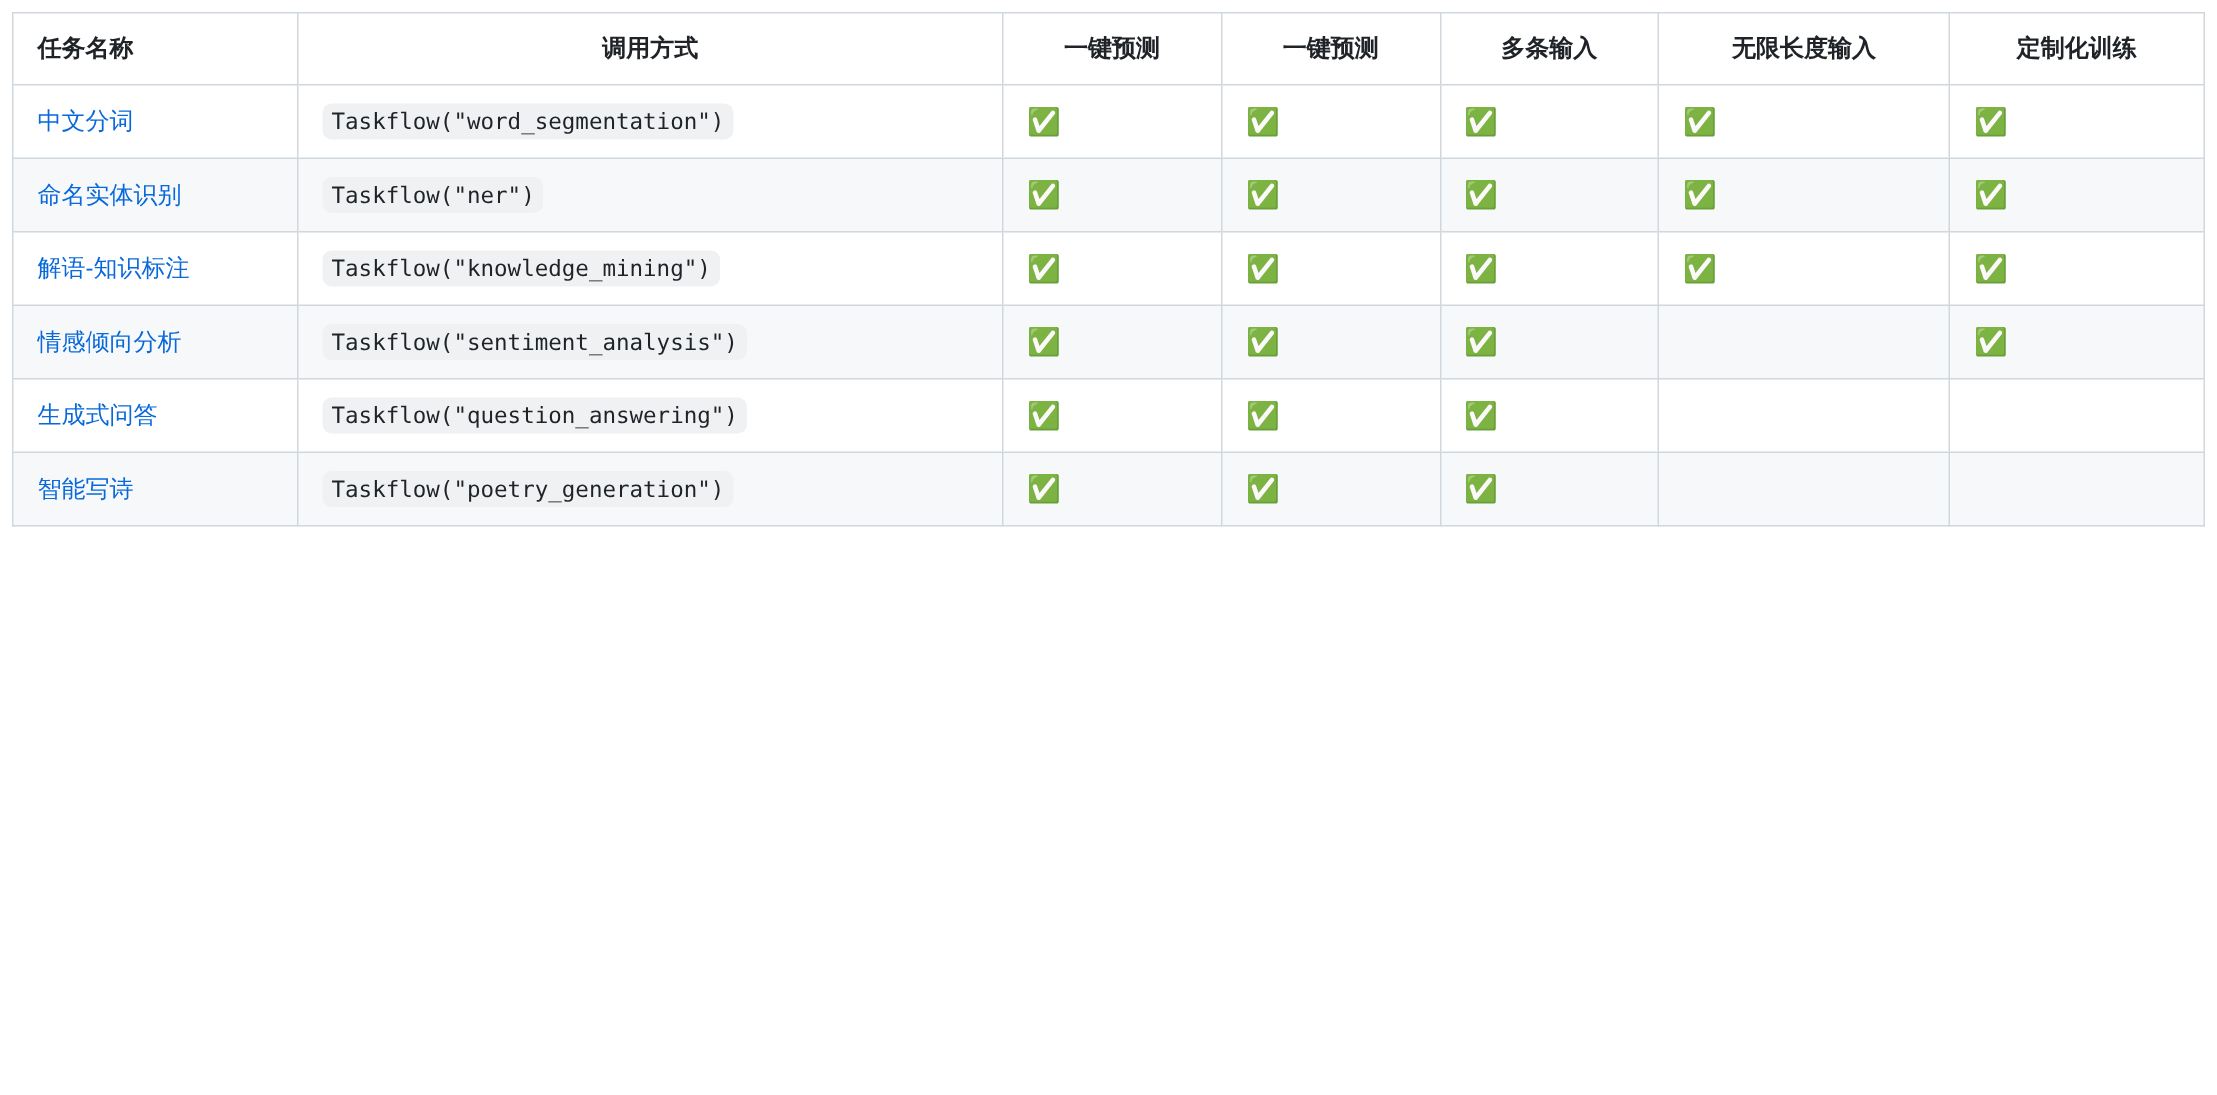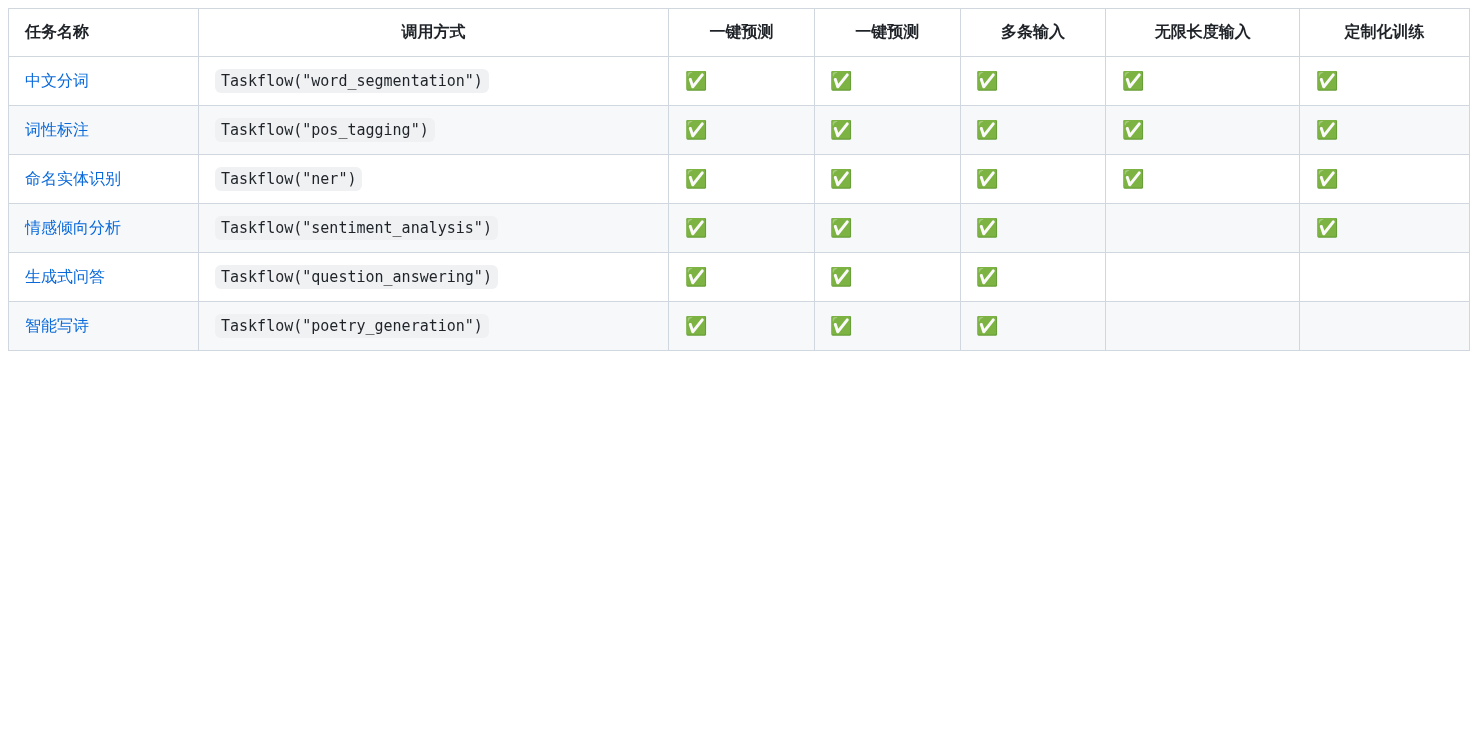--- a/index.html
+++ b/index.html
@@ -82,31 +82,31 @@
   <tr>
         <td><a class="task-link" href="#">中文分词</a></td>
         <td><code>Taskflow("word_segmentation")</code></td>
         <td class="cell-check"><span class="check">✅</span></td>
         <td class="cell-check"><span class="check">✅</span></td>
         <td class="cell-check"><span class="check">✅</span></td>
         <td class="cell-check"><span class="check">✅</span></td>
         <td class="cell-check"><span class="check">✅</span></td>
       </tr>
       <tr>
-        <td><a class="task-link" href="#">词性标注</a></td>
-        <td><code>Taskflow("pos_tagging")</code></td>
+        <td><a class="task-link" href="#">命名实体识别</a></td>
+        <td><code>Taskflow("ner")</code></td>
         <td class="cell-check"><span class="check">✅</span></td>
         <td class="cell-check"><span class="check">✅</span></td>
         <td class="cell-check"><span class="check">✅</span></td>
         <td class="cell-check"><span class="check">✅</span></td>
         <td class="cell-check"><span class="check">✅</span></td>
       </tr>
       <tr>
-        <td><a class="task-link" href="#">命名实体识别</a></td>
-        <td><code>Taskflow("ner")</code></td>
+        <td><a class="task-link" href="#">解语-知识标注</a></td>
+        <td><code>Taskflow("knowledge_mining")</code></td>
         <td class="cell-check"><span class="check">✅</span></td>
         <td class="cell-check"><span class="check">✅</span></td>
         <td class="cell-check"><span class="check">✅</span></td>
         <td class="cell-check"><span class="check">✅</span></td>
         <td class="cell-check"><span class="check">✅</span></td>
       </tr>
       <tr>
         <td><a class="task-link" href="#">情感倾向分析</a></td>
         <td><code>Taskflow("sentiment_analysis")</code></td>
         <td class="cell-check"><span class="check">✅</span></td>

